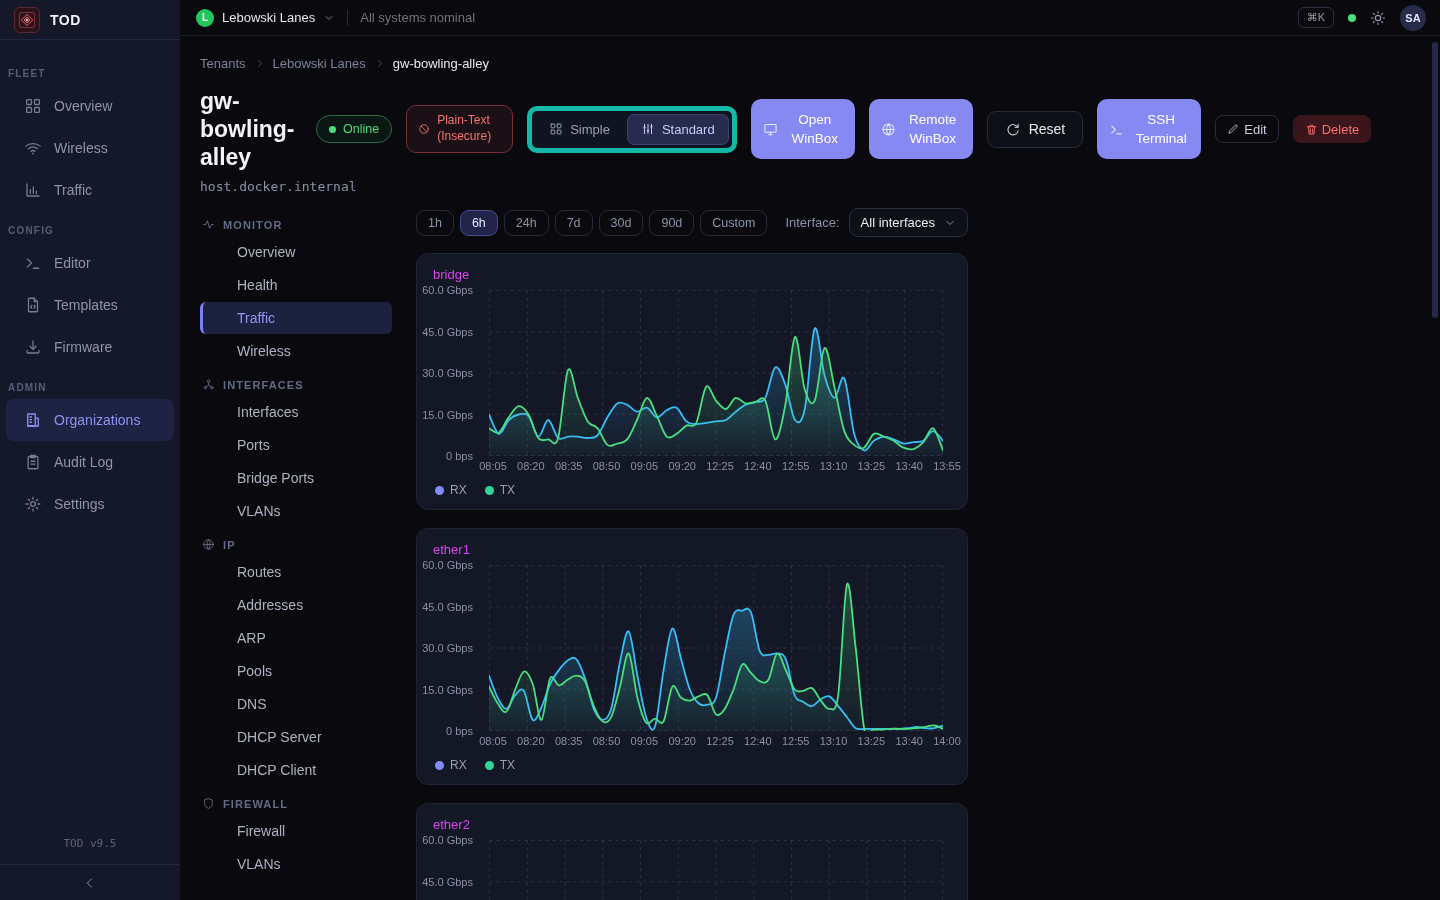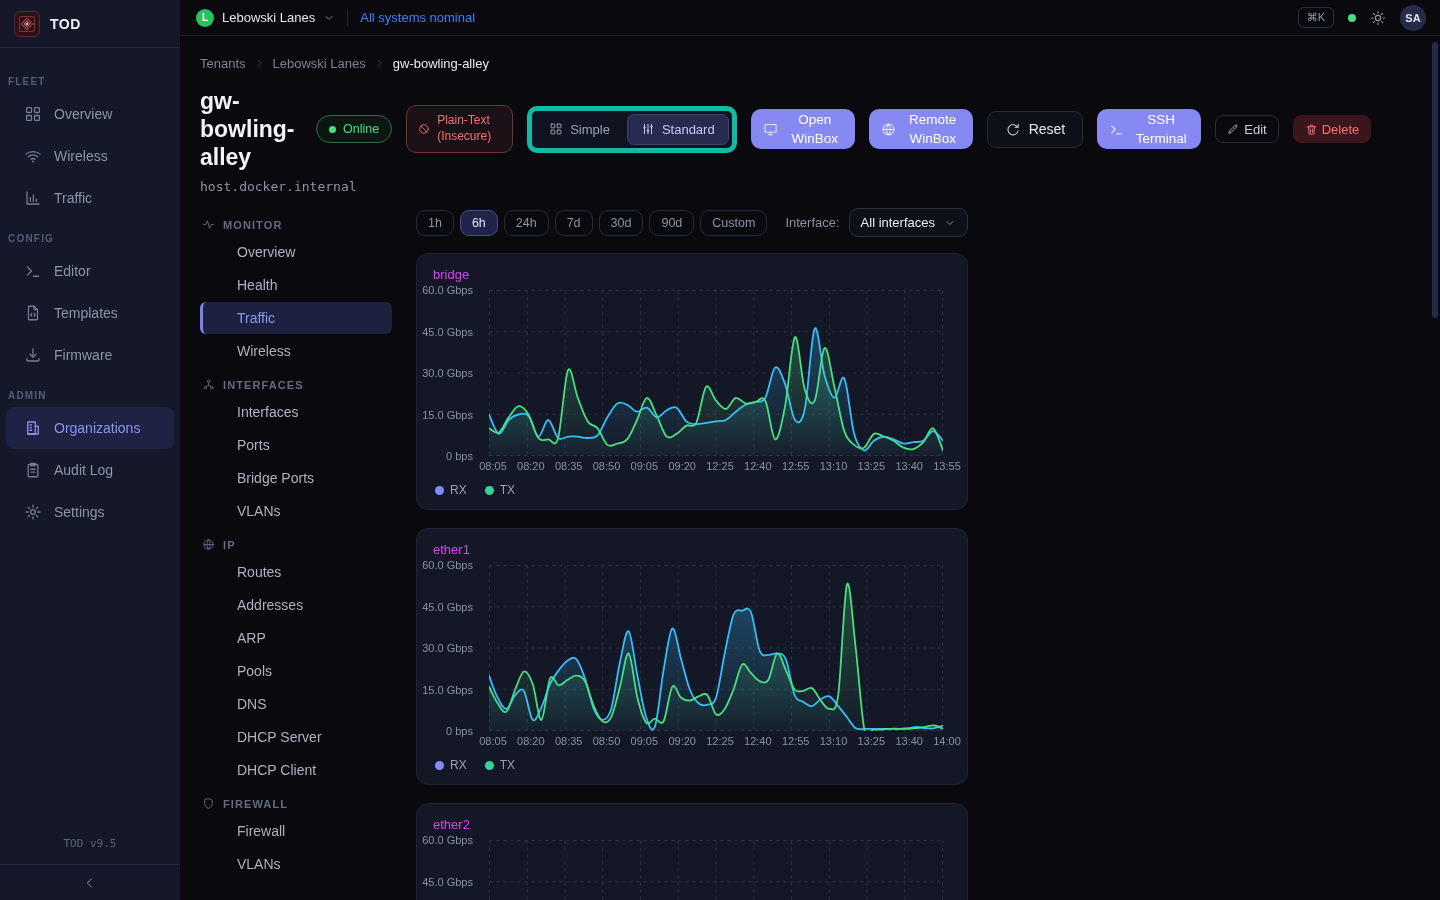--- a/index.html
+++ b/index.html
@@ -2,21 +2,21 @@
 <html><head>
 <meta charset="utf-8">
 <style>
   * { margin:0; padding:0; box-sizing:border-box; }
   html,body { width:1440px; height:900px; overflow:hidden; background:#09090e;
     font-family:"Liberation Sans", sans-serif; color:#cbd0db; }
   .app { display:flex; width:1440px; height:900px; }
 
   
   .sidebar { width:180px; background:#141829; display:flex; flex-direction:column; flex-shrink:0; }
-  .sidebar-header { height:48px; display:flex; align-items:center; gap:10px; padding:0 14px;
+  .sidebar-header { height:40px; display:flex; align-items:center; gap:10px; padding:0 14px;
     border-bottom:1px solid #222740; }
   .logo-box { width:26px; height:26px; border-radius:6px; background:#2b1216; border:1px solid #5b2730;
     display:flex; align-items:center; justify-content:center; flex-shrink:0; }
   .logo-box svg { width:18px; height:18px; }
   .app-name { font-size:14px; font-weight:700; color:#f1f2f6; letter-spacing:.5px; }
   .sidebar-nav { flex:1; padding-top:14px; }
   .side-section-label { font-size:10px; letter-spacing:1.2px; color:#565d78; font-weight:700;
     padding:14px 8px 6px; }
   .side-item { display:flex; align-items:center; gap:12px; padding:12px 24px; font-size:14px;
     color:#8e94a8; cursor:pointer; }
@@ -34,21 +34,21 @@
   
   .main { flex:1; display:flex; flex-direction:column; background:#09090e; position:relative; }
   .topbar { height:36px; border-bottom:1px solid #1b1e2b; display:flex; align-items:center;
     padding:0 14px 0 16px; gap:12px; flex-shrink:0; }
   .tenant-chip { display:flex; align-items:center; gap:8px; cursor:pointer; }
   .tenant-avatar { width:18px; height:18px; border-radius:50%; background:#22c55e; color:#fff;
     font-size:10px; font-weight:700; display:flex; align-items:center; justify-content:center; }
   .tenant-name { font-size:13px; color:#e5e7ee; }
   .tenant-chip .icon { width:12px; height:12px; color:#8b93a7; }
   .topbar-divider { width:1px; height:16px; background:#272b3a; }
-  .system-status { font-size:13px; color:#3b82f6; }
+  .system-status { font-size:13px; color:#737373; }
   .topbar-right { margin-left:auto; display:flex; align-items:center; gap:14px; }
   .kbd-pill { border:1px solid #2a2e3f; border-radius:6px; padding:3px 8px; font-size:11px;
     color:#9299ac; cursor:pointer; }
   .status-dot { width:8px; height:8px; border-radius:50%; background:#4ade80; }
   .theme-toggle { width:16px; height:16px; color:#9299ac; cursor:pointer; }
   .user-avatar { width:26px; height:26px; border-radius:50%; background:#262b49; color:#dfe2ee;
     font-size:11px; font-weight:600; display:flex; align-items:center; justify-content:center; cursor:pointer; }
 
   
   .content { flex:1; padding:20px 0 0 20px; overflow:hidden; }
@@ -66,21 +66,21 @@
     border:1px solid #77303a; background:rgba(248,113,113,.07); color:#f87171; font-size:12px; flex-shrink:0; }
   .badge-insecure .icon { width:12px; height:12px; flex-shrink:0; }
   .badge-insecure .txt { width:64px; line-height:1.3; }
   .view-toggle { display:flex; gap:3px; background:#101320; border:5px solid #14b8a6; border-radius:10px;
     padding:3px; flex-shrink:0; }
   .view-option { display:flex; align-items:center; gap:7px; padding:7px 13px; border-radius:7px;
     font-size:13px; color:#9aa1b3; cursor:pointer; border:1px solid transparent; }
   .view-option .icon { width:14px; height:14px; }
   .view-option.active { background:#272b4d; border-color:#3d4272; color:#c5c8f8; }
   .btn-primary { display:flex; align-items:center; gap:9px; background:#8689f2; color:#fff;
-    border:none; border-radius:10px; padding:8px 12px; width:104px; height:40px; cursor:pointer;
+    border:none; border-radius:10px; padding:8px 12px; width:104px; height:60px; cursor:pointer;
     font-family:inherit; font-size:13.5px; flex-shrink:0; }
   .btn-primary .icon { width:15px; height:15px; color:#e8e9ff; flex-shrink:0; }
   .btn-primary .lbl { flex:1; text-align:center; line-height:1.45; }
   .btn-secondary { display:flex; align-items:center; gap:9px; background:#0e1018; color:#e8eaf0;
     border:1px solid #272b3a; border-radius:9px; padding:0 17px; height:37px; cursor:pointer;
     font-family:inherit; font-size:14px; flex-shrink:0; }
   .btn-secondary .icon { width:15px; height:15px; color:#d3d6e0; }
   .btn-ghost { display:flex; align-items:center; gap:5px; background:transparent; color:#c9ced9;
     border:1px solid #272b3a; border-radius:8px; padding:0 11px; height:28px; cursor:pointer;
     font-family:inherit; font-size:13px; flex-shrink:0; }

